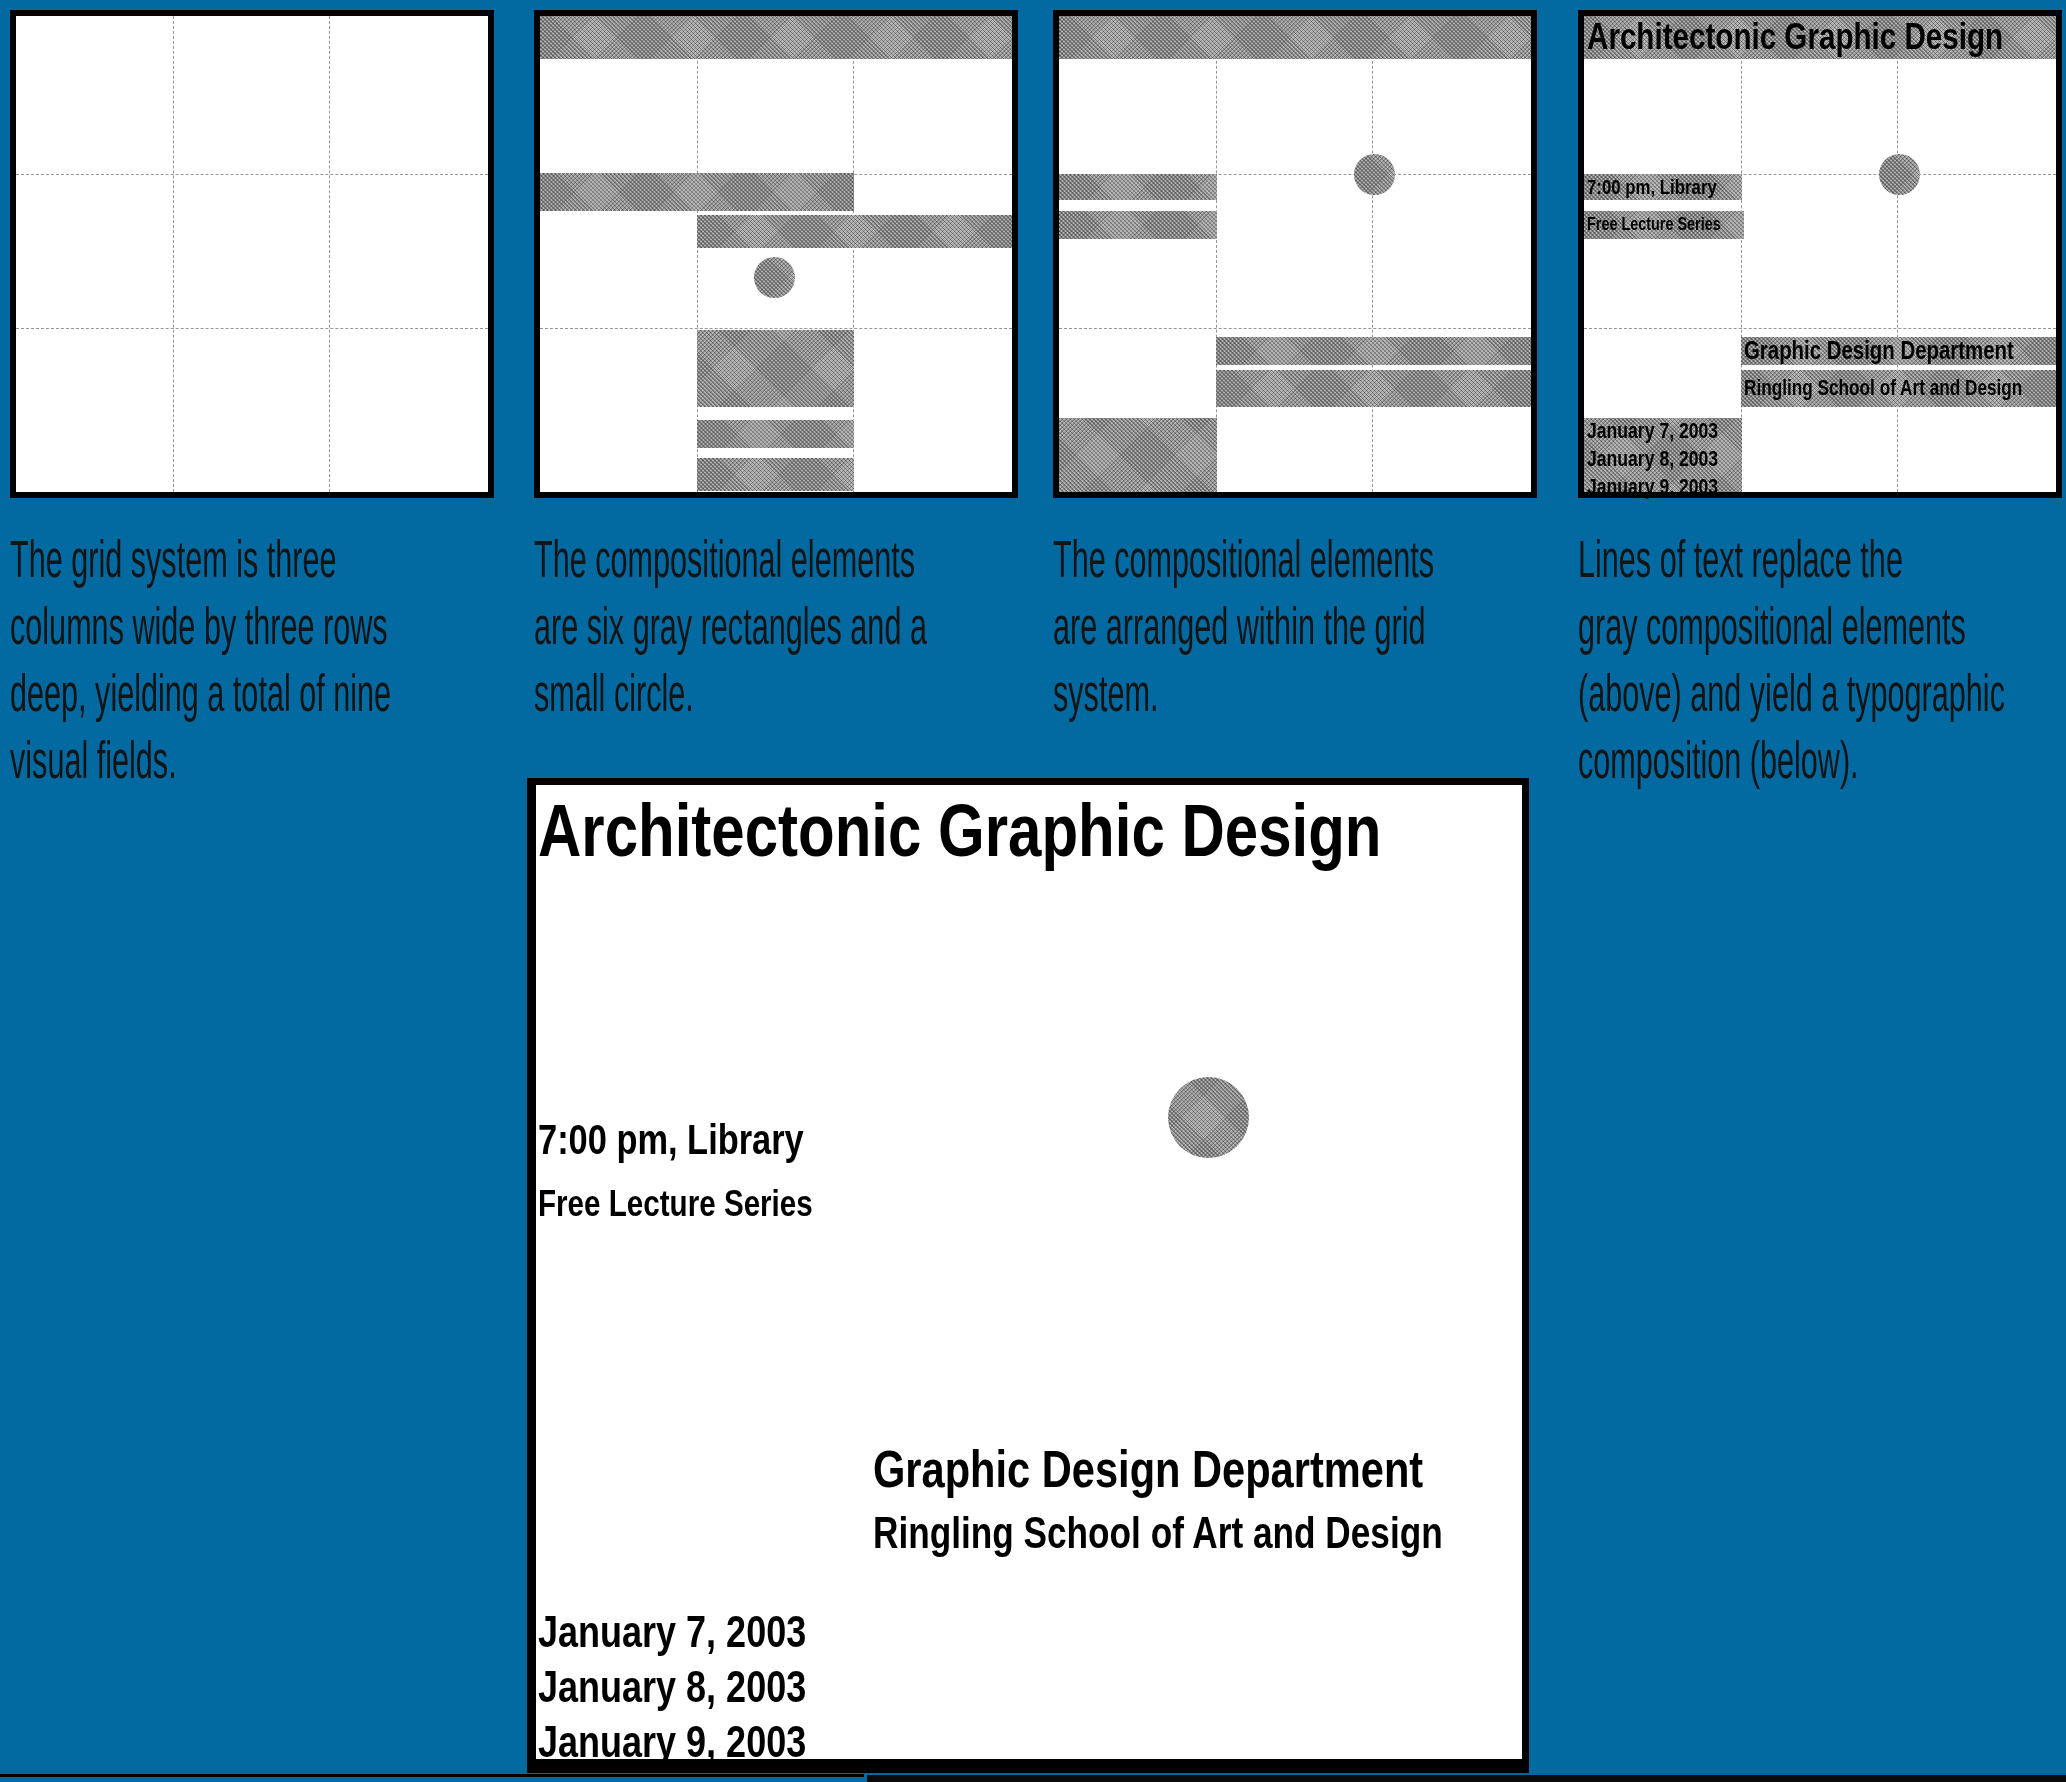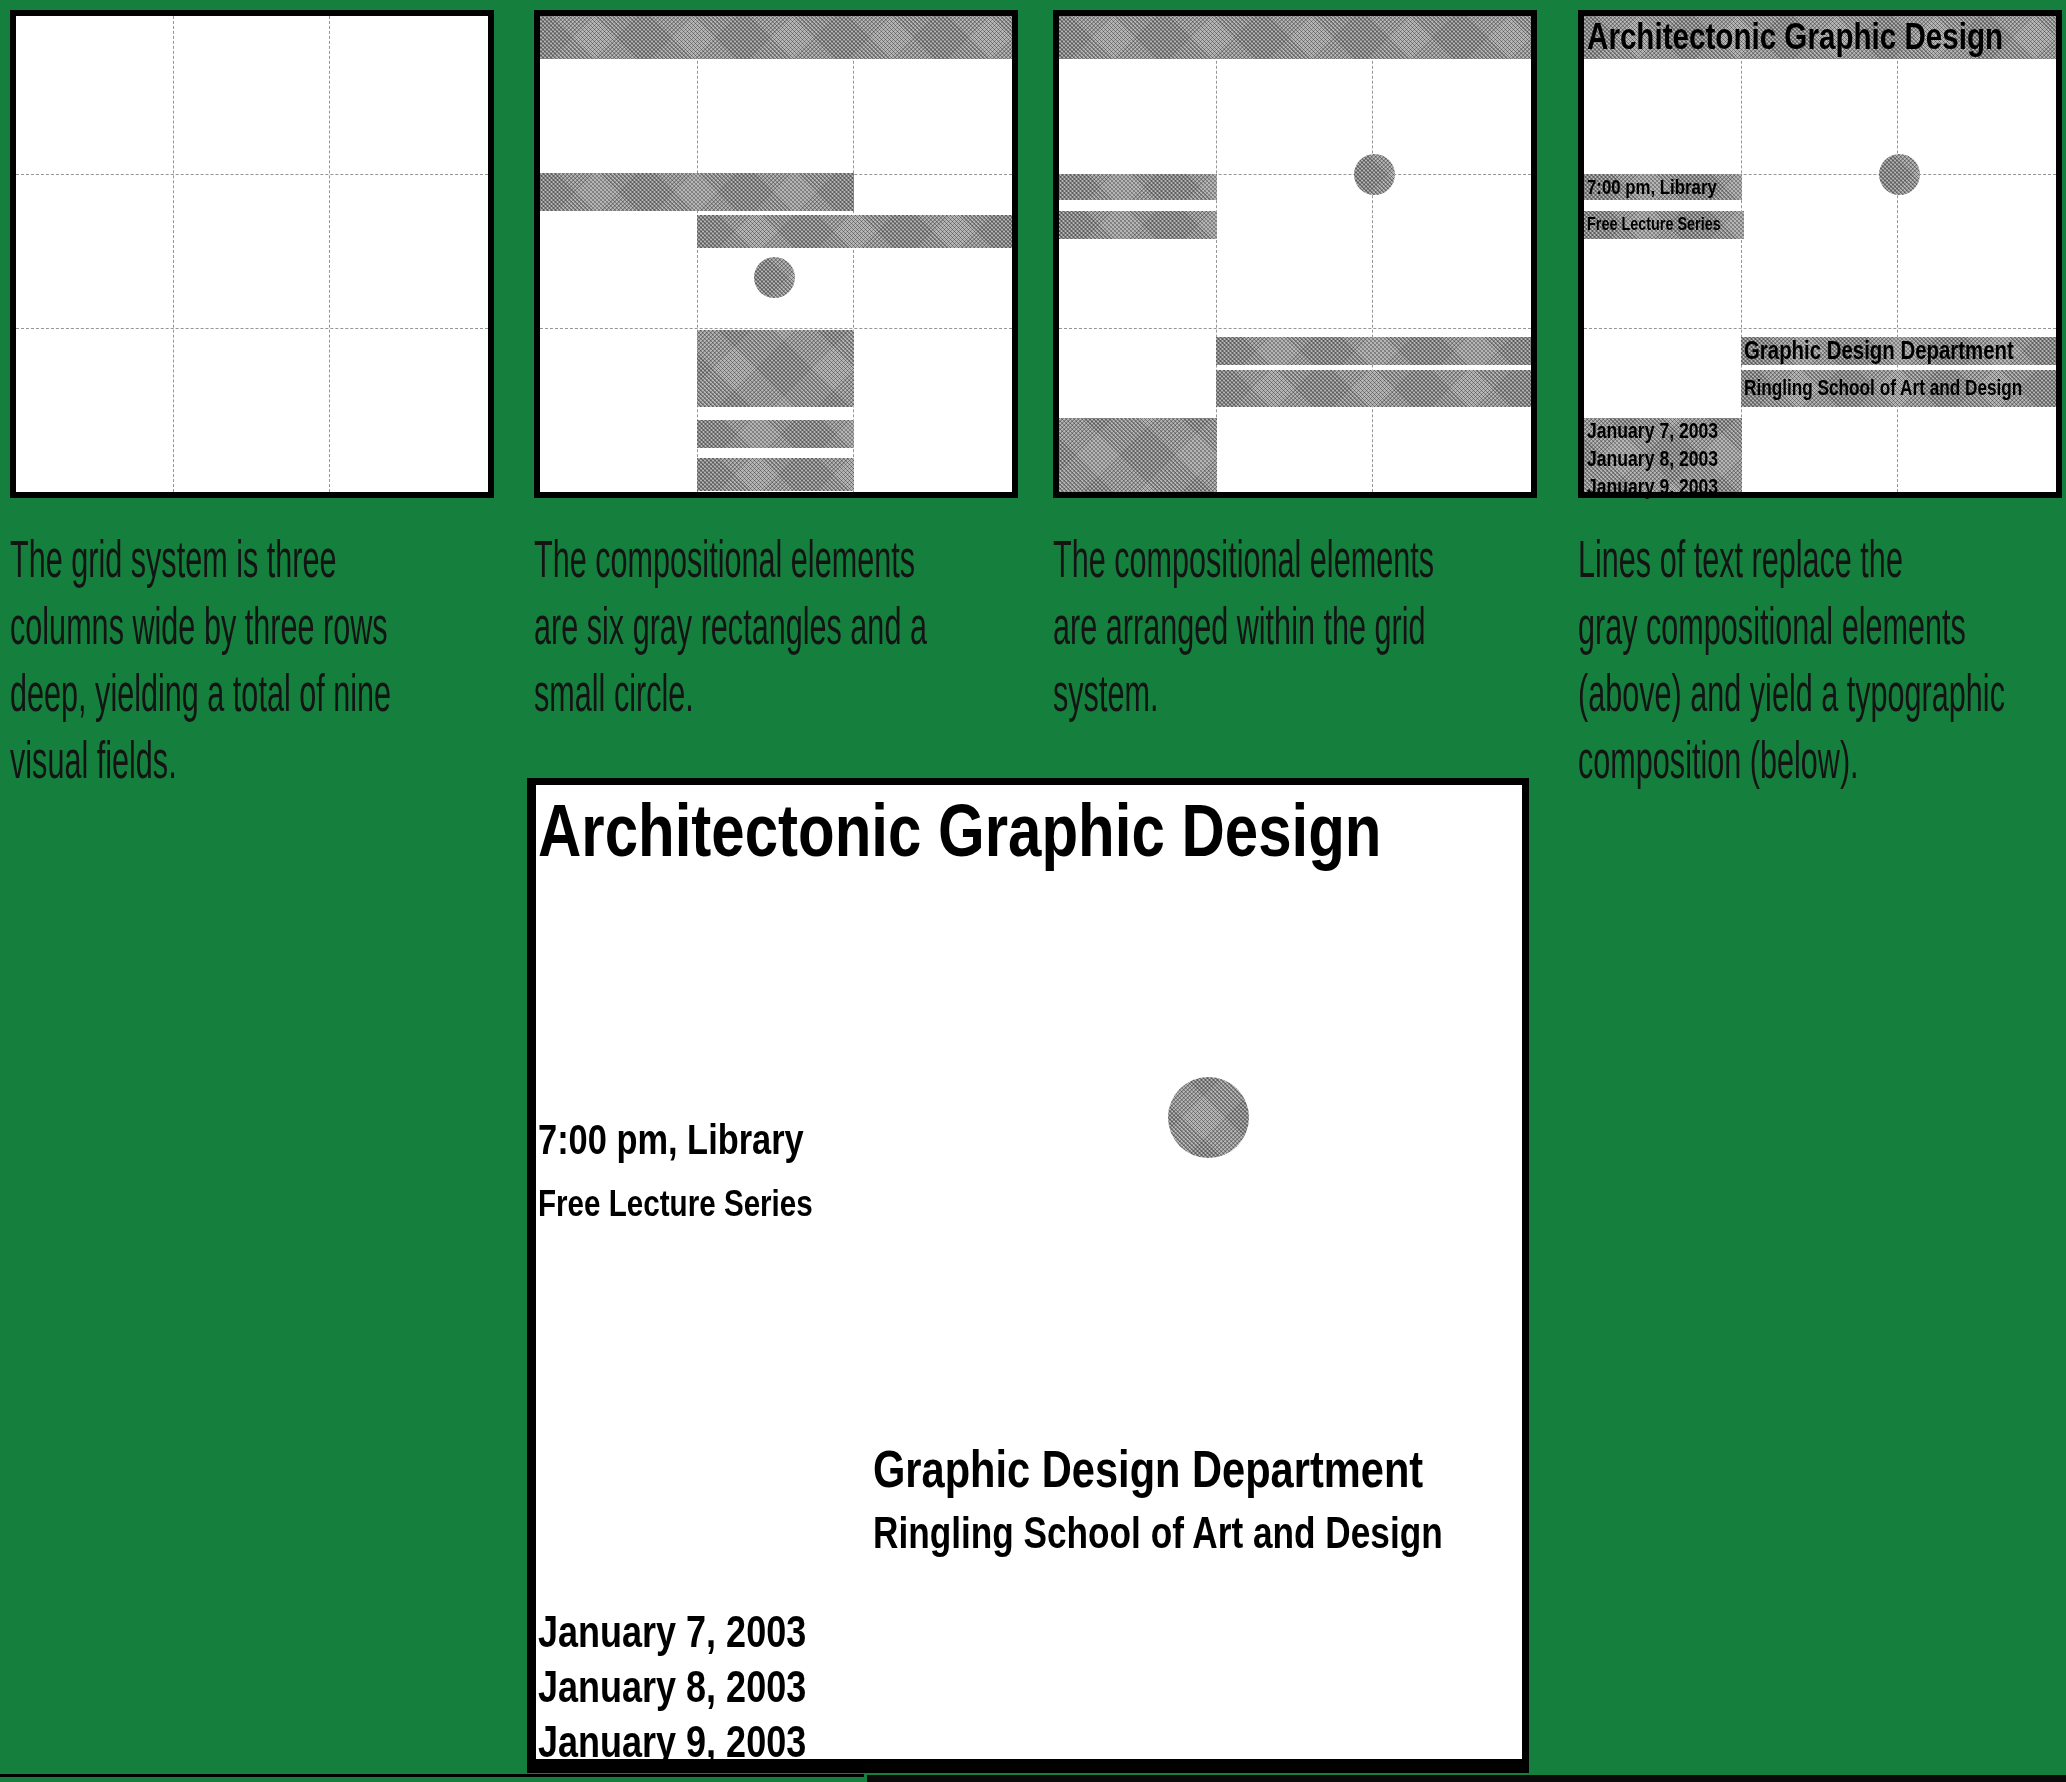--- a/index.html
+++ b/index.html
@@ -1,17 +1,17 @@
 <!DOCTYPE html>
 <html style="font-size:9px"><head>
 <meta charset="utf-8">
 <style>
   html,body{margin:0;padding:0;background:#ffffff;}
   .page{
-    position:relative;width:2066px;height:1783px;background:#15803d;overflow:hidden;
+    position:relative;width:2066px;height:1783px;background:#0369a1;overflow:hidden;
     font-family:"Liberation Sans","DejaVu Sans",sans-serif;color:#000;
   }
   
   .panel{position:absolute;top:9.6px;height:488px;width:484px;border:6.2px solid #000;
          background:#fff;box-sizing:border-box;}
   .p1{left:9.6px;}  .p2{left:534px;}  .p3{left:1053px;}  .p4{left:1578px;}
   .gl-v{position:absolute;top:0;bottom:0;width:0;border-left:1.1px dashed #969696;}
   .gl-h{position:absolute;left:0;right:0;height:0;border-top:1.1px dashed #969696;}
   .v1{left:33.3%;} .v2{left:66.4%;}
   .h1{top:33.2%;}  .h2{top:65.6%;}

